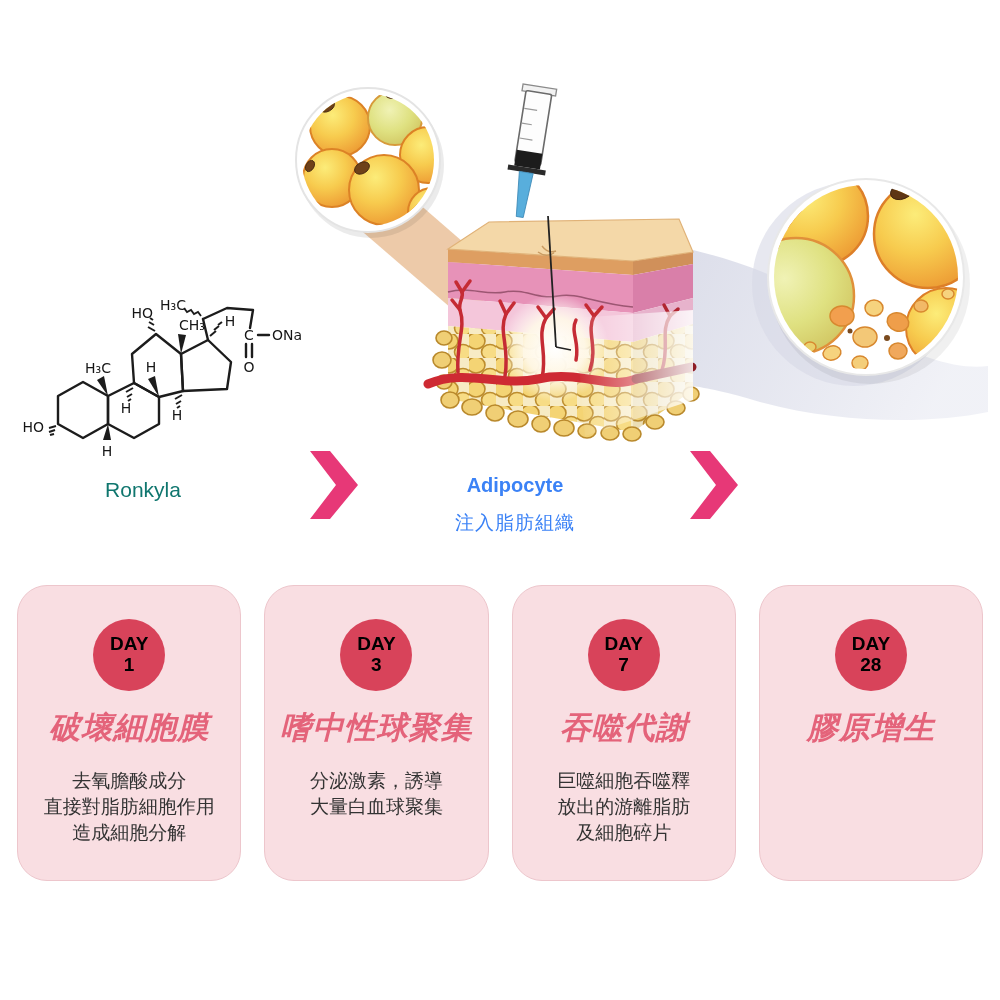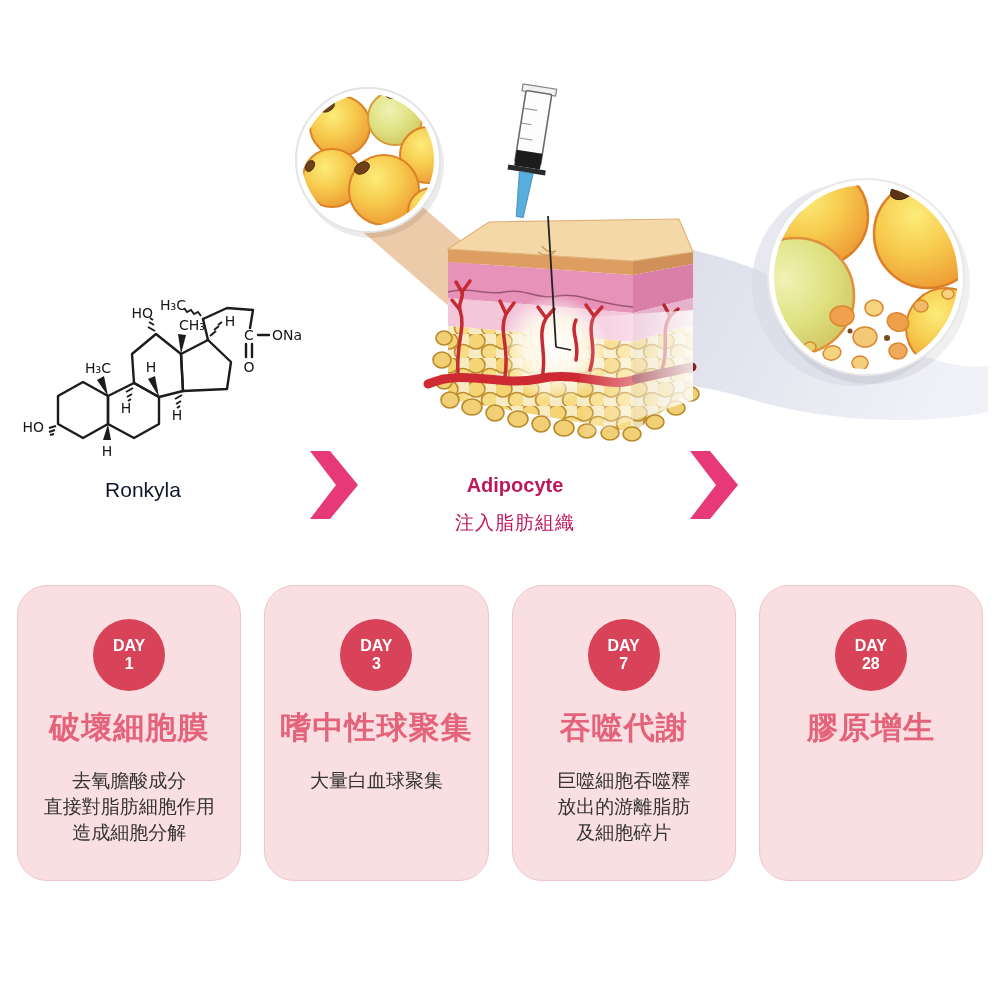--- a/index.html
+++ b/index.html
@@ -1,34 +1,34 @@
 <!DOCTYPE html>
 <html><head>
 <meta charset="utf-8">
 <style>
   html,body{margin:0;padding:0;background:#ffffff;}
   .stage{position:relative;width:1000px;height:1000px;background:#fff;overflow:hidden;
          font-family:"Liberation Sans","DejaVu Sans",sans-serif;}
   svg{display:block}
   .abs{position:absolute;}
   
-  .step-label{position:absolute;text-align:center;color:#be185d;}
+  .step-label{position:absolute;text-align:center;color:#3b82f6;}
   .step-en{font-size:20px;font-weight:600;line-height:1.1;}
   .step-zh{font-size:19px;font-weight:500;margin-top:14px;letter-spacing:1px;}
-  .mol-label{font-size:21px;font-weight:500;color:#0f172a;}
+  .mol-label{font-size:21px;font-weight:500;color:#0f766e;}
   
   .chevron{position:absolute;width:48px;height:68px;}
   
   .cards{position:absolute;left:17px;top:585px;width:966px;display:flex;gap:23px;}
   .card{flex:1;height:296px;background:#F9DEE2;border:1px solid #EDC6CC;border-radius:30px;
         text-align:center;box-sizing:border-box;}
-  .badge{width:72px;height:72px;border-radius:50%;background:#D8435A;color:#ffffff;
+  .badge{width:72px;height:72px;border-radius:50%;background:#D8435A;color:#000000;
          margin:33px auto 0;display:flex;flex-direction:column;align-items:center;
-         justify-content:center;font-weight:bold;font-size:16px;line-height:1.1;}
-  .card-title{margin-top:16px;font-size:31px;font-weight:700;color:#E4637A;letter-spacing:1px;}
+         justify-content:center;font-weight:bold;font-size:19px;line-height:1.1;}
+  .card-title{margin-top:16px;font-size:31px;font-weight:700;color:#E4637A;letter-spacing:1px;font-style:italic;}
   .card-body{margin-top:19px;font-size:19px;line-height:1.38;color:#333;font-weight:500;}
   .chemtext{font-family:"DejaVu Sans","Liberation Sans",sans-serif;font-size:14px;fill:#161616;font-weight:500;}
 </style>
 </head>
 <body>
 
 <div class="stage">
 
   <svg class="abs" style="left:20px;top:270px" width="300" height="235" viewBox="0 0 300 235">
     <g stroke="#1c1c1c" stroke-width="2.4" fill="none" stroke-linejoin="round" stroke-linecap="round">
@@ -305,20 +305,21 @@
       </div>
     </div>
 
     <div class="card">
       <div class="badge">
         <span>DAY</span>
         <span>3</span>
       </div>
       <div class="card-title">嗜中性球聚集</div>
       <div class="card-body">
+        <div>分泌激素，誘導</div>
         <div>大量白血球聚集</div>
         <div></div>
       </div>
     </div>
 
     <div class="card">
       <div class="badge">
         <span>DAY</span>
         <span>7</span>
       </div>

